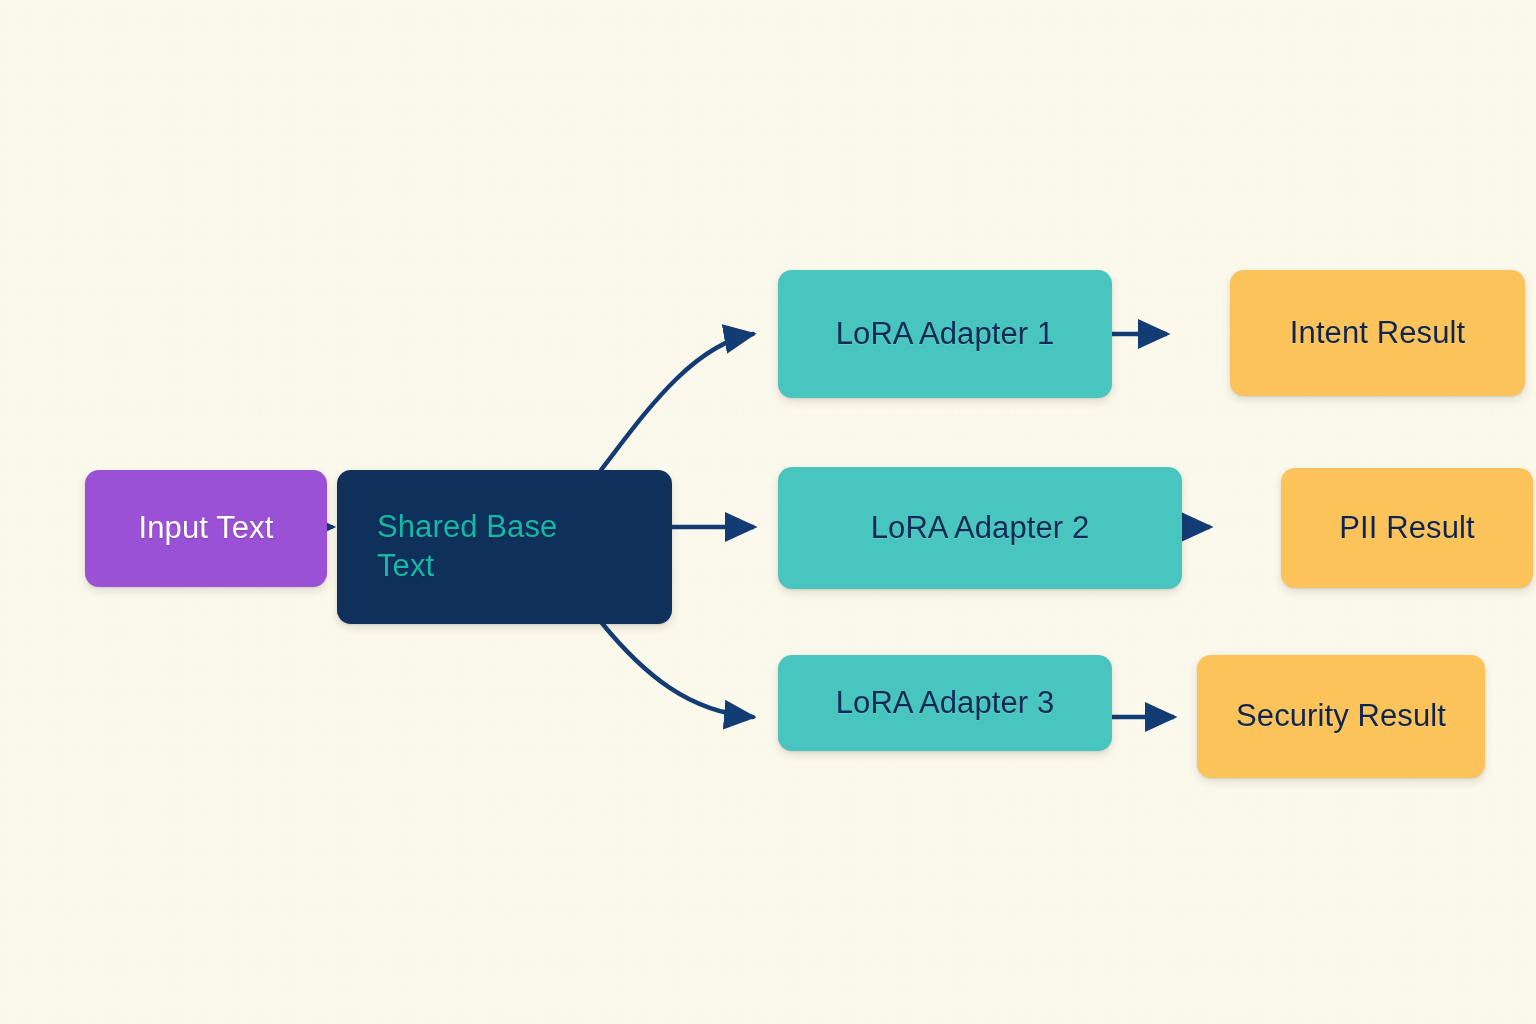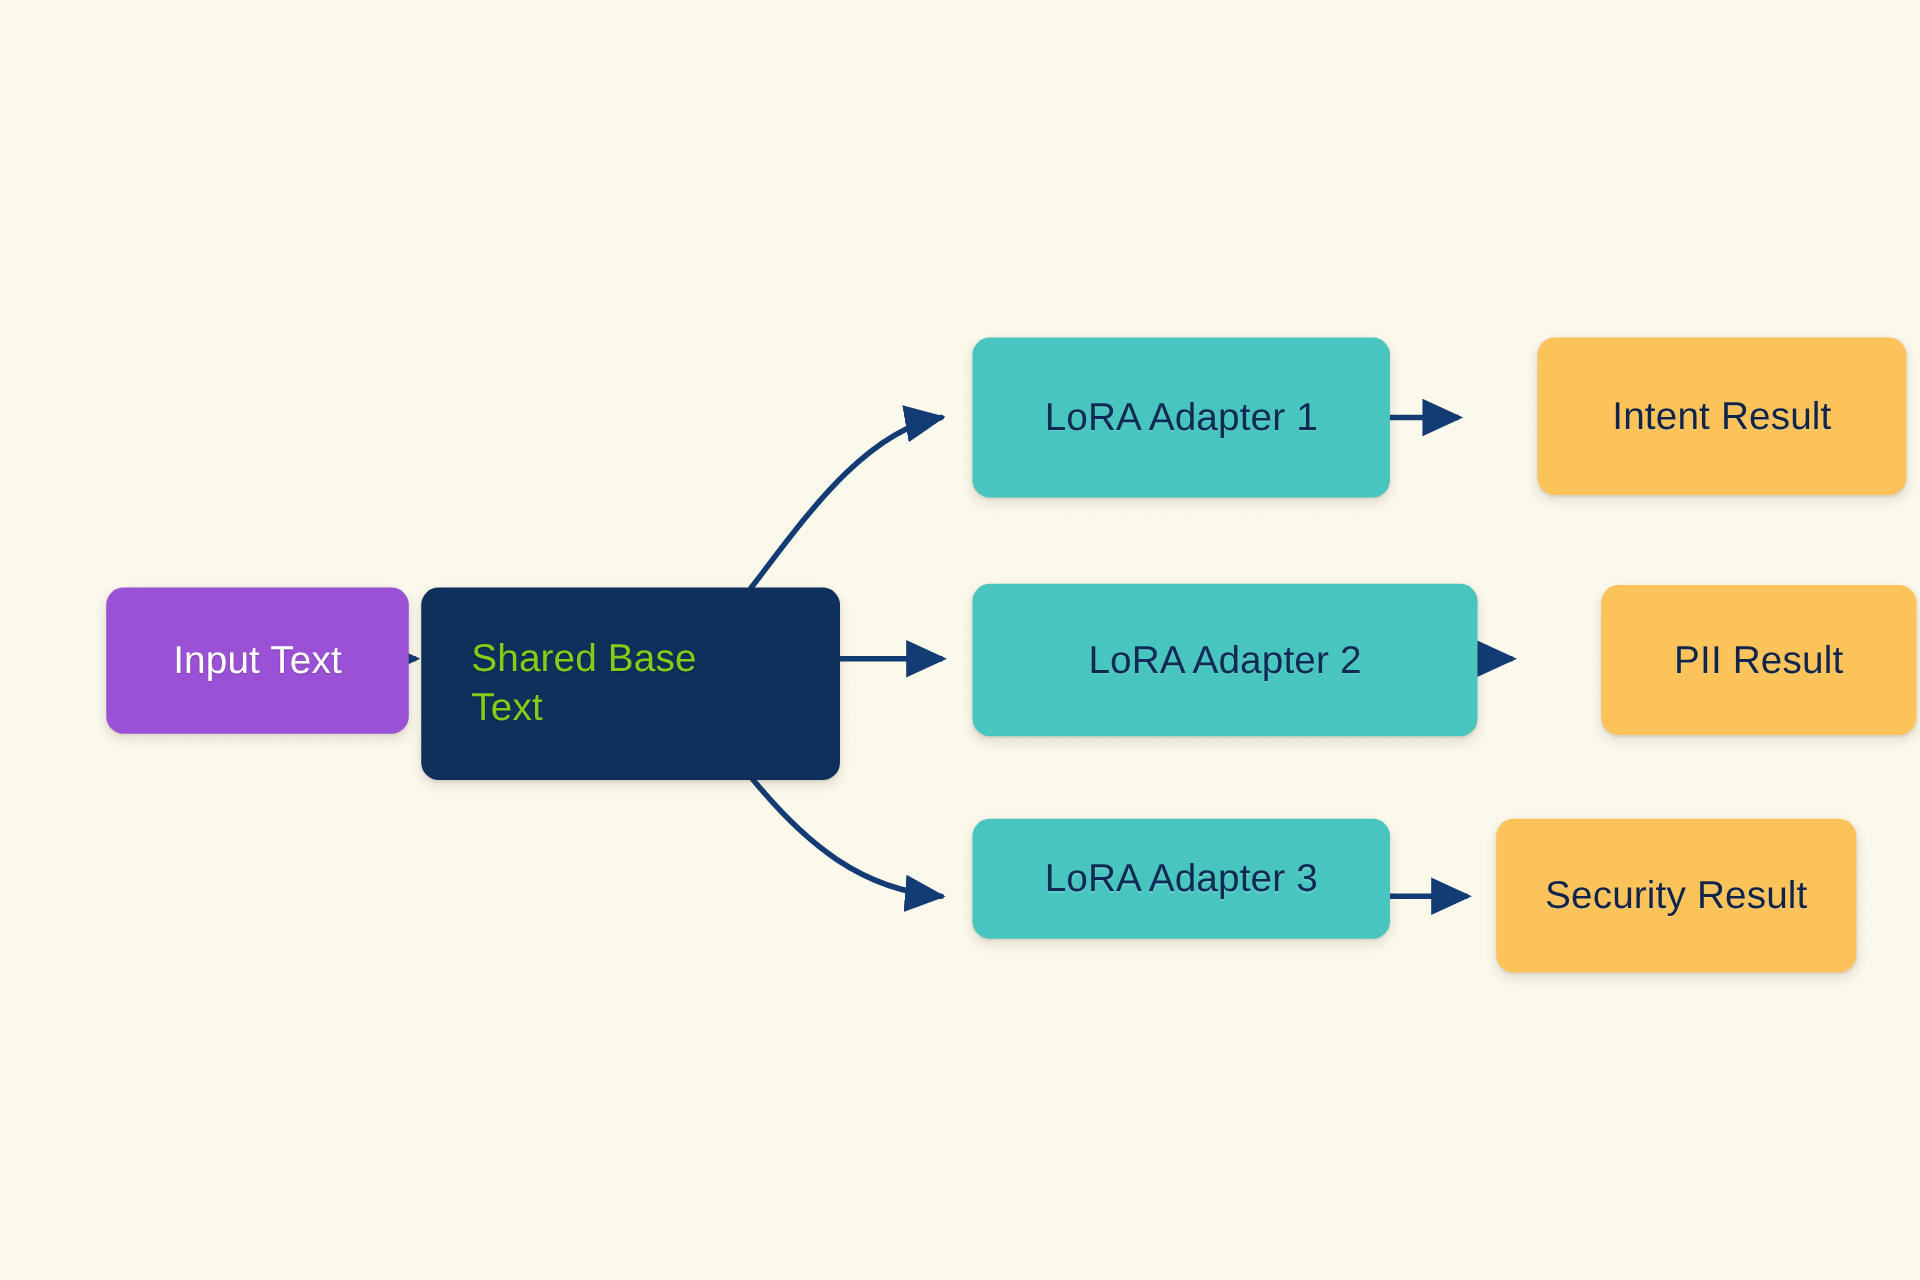--- a/index.html
+++ b/index.html
@@ -58,21 +58,21 @@
     text-shadow: 0 1px 2px rgba(0,0,0,.18);
   }
   .node.center-text .node-label { text-align: center; }
   .node.left-text  .node-label { text-align: left; }
 
   
   .node.input-node  { background: #9B51D6; margin-left: 48px; }
   .node.input-node .node-label { color: #FFFFFF; }
 
   .node.base-node   { background: #10305C; }
-  .node.base-node .node-label { color: #84cc16; }
+  .node.base-node .node-label { color: #14b8a6; }
 
   .node.adapter-node { background: #49C5C0; }
   .node.adapter-node .node-label { color: #0E2A55; text-shadow: 0 1px 1px rgba(255,255,255,.18); }
 
   .node.result-node { background: #FBC35A; }
   .node.result-node .node-label { color: #11254B; text-shadow: 0 1px 1px rgba(255,255,255,.20); }
 </style>
 </head>
 <body>
 

